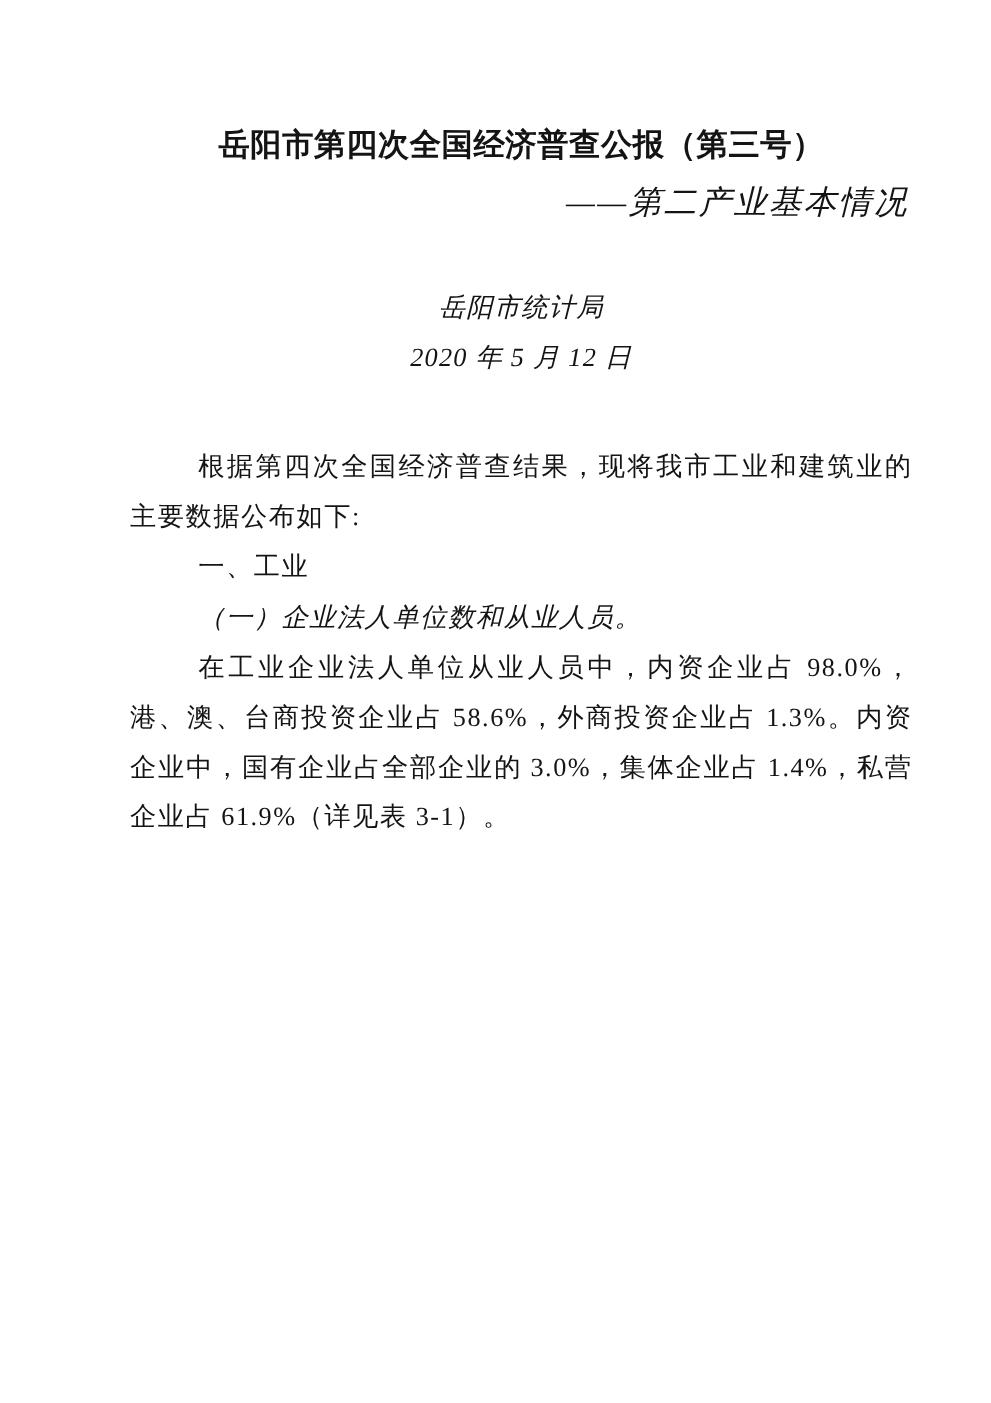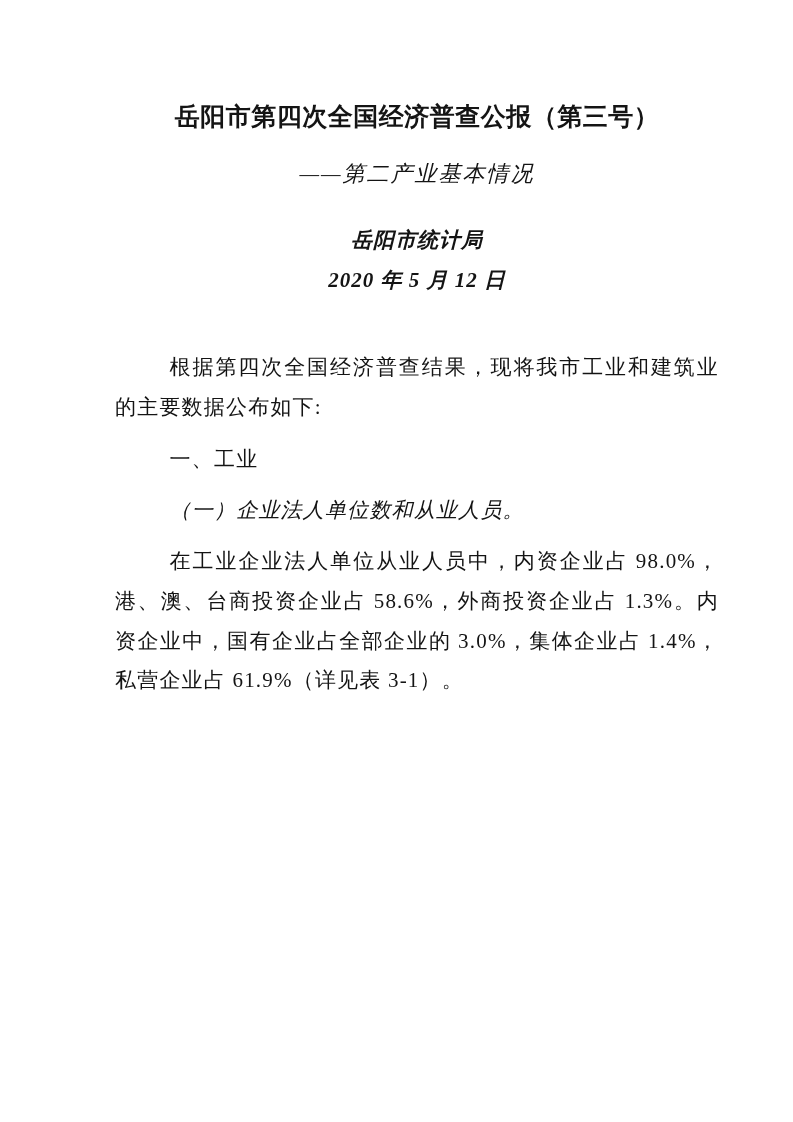--- a/index.html
+++ b/index.html
@@ -24,45 +24,44 @@
   }
   .doc-title {
     margin: 0;
     font-size: 25px;
     font-weight: bold;
     text-align: center;
     line-height: 42px;
     letter-spacing: 0.5px;
   }
   .doc-subtitle {
-    margin: 16px;
-    font-size: 22px;
+    margin: 4px;
+    font-size: 26px;
     font-weight: normal;
     font-style: italic;
-    text-align: center;
+    text-align: right;
     line-height: 40px;
     letter-spacing: 2px;
   }
   .issuers {
-    margin-top: 26px;
-    font-weight: bold;
+    margin-top: 44px;
   }
   .issuers p {
     margin: 0;
     font-size: 21px;
     font-style: italic;
     text-align: center;
     line-height: 40px;
     letter-spacing: 1px;
   }
   .body-text {
     margin-top: 48px;
   }
   .body-text p {
-    margin: 12px;
+    margin: 1px;
     font-size: 21px;
     line-height: 39.6px;
     letter-spacing: 1.2px;
     text-indent: 2.6em;
     text-align: justify;
     text-align-last: left;
   }
   .section-heading {
     font-weight: normal;
     font-family: "Liberation Sans", "DejaVu Sans", sans-serif;

